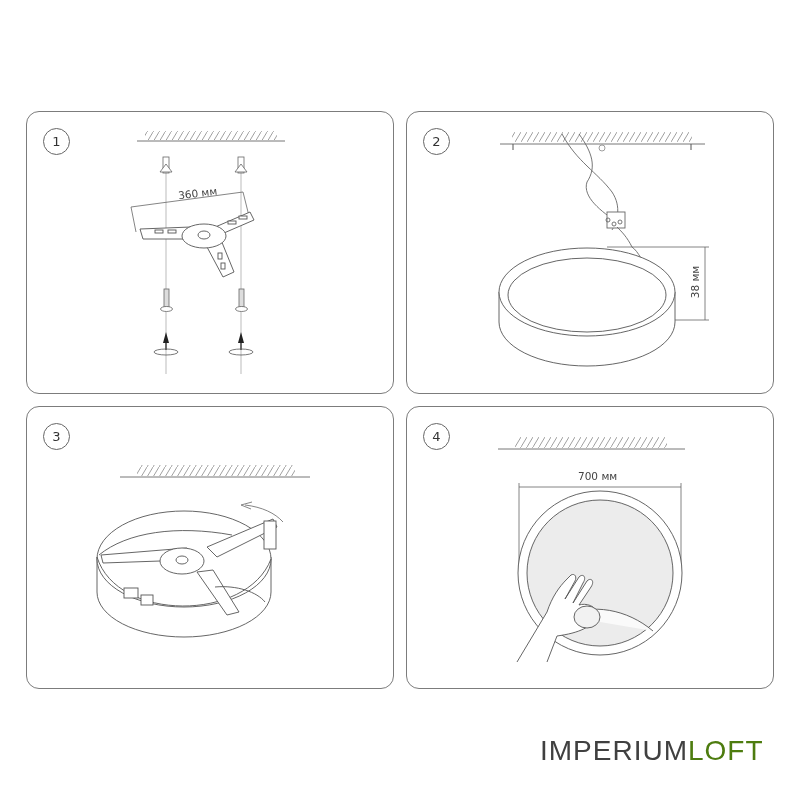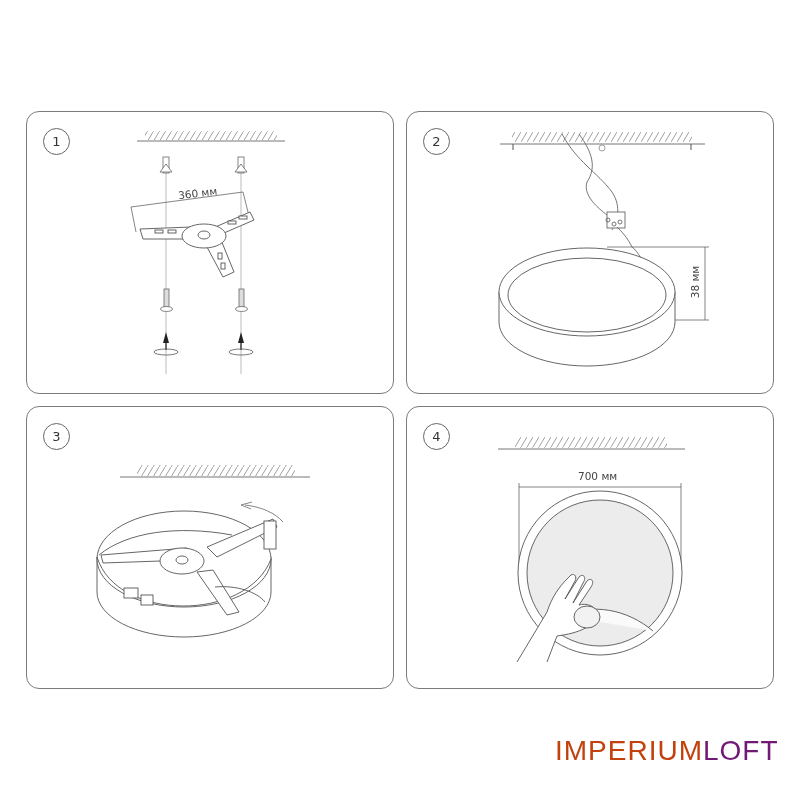--- a/index.html
+++ b/index.html
@@ -8,22 +8,22 @@
   .panel { position: absolute; border: 1.3px solid #7c7c7c; border-radius: 13px;
            background: #fff; box-sizing: border-box; }
   .panel svg { position: absolute; left: 0; top: 0; }
   .step-badge { position: absolute; left: 16px; top: 16px; width: 27px; height: 27px;
                 border: 1.2px solid #666; border-radius: 50%; box-sizing: border-box;
                 display: flex; align-items: center; justify-content: center;
                 font-size: 13px; color: #333; }
   .dim-label { position: absolute; font-size: 10.5px; color: #444; white-space: nowrap; }
   .logo { position: absolute; left: 540px; top: 735px; font-size: 28px; letter-spacing: 1px;
           font-family: "Liberation Sans", sans-serif; font-weight: 300; }
-  .logo .a { color: #c2410c; margin-left: 15px; }
-  .logo .b { color: #701a75; }
+  .logo .a { color: #404040; }
+  .logo .b { color: #4d7c0f; }
 </style>
 </head>
 <body>
 
 <div class="panel" style="left:26px;top:111px;width:368px;height:283px;">
   <div class="step-badge">1</div>
   <svg width="368" height="283">
     <defs>
       <pattern id="hatch" width="6" height="10" patternUnits="userSpaceOnUse">
         <line x1="0" y1="10" x2="6" y2="0" stroke="#888" stroke-width="0.8"></line>

